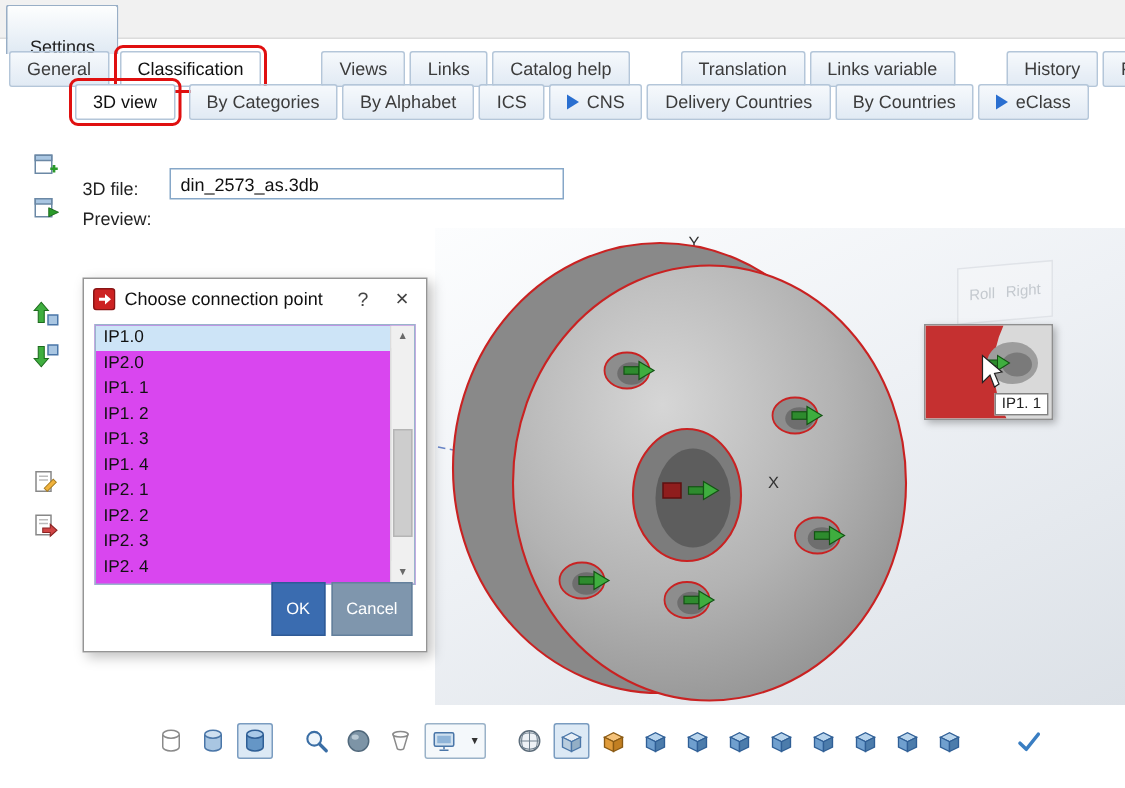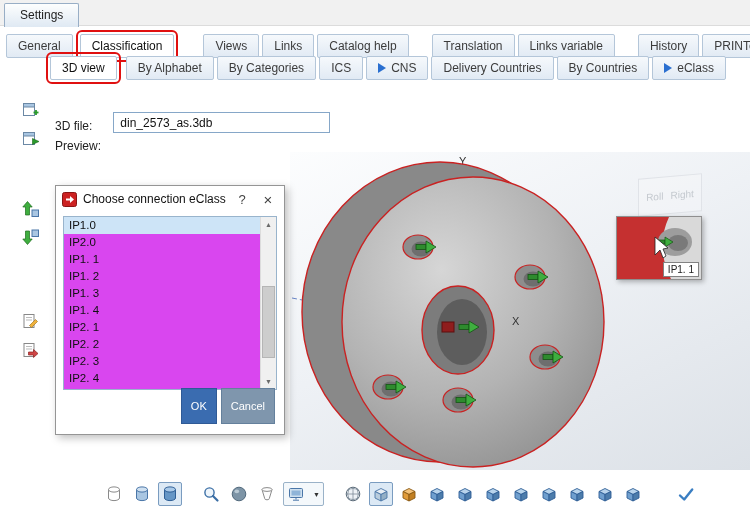--- a/index.html
+++ b/index.html
@@ -1,35 +1,35 @@
 <!DOCTYPE html>
 <html><head>
 <meta charset="utf-8">
 <style>
   *{box-sizing:border-box;margin:0;padding:0}
   html,body{width:750px;height:525px}
   body{font-family:"Liberation Sans",sans-serif;background:#fff;position:relative;overflow:hidden;font-size:12px;color:#222}
 
   
   .titlebar{position:absolute;top:0;left:0;width:750px;height:26px;background:#f1f1f1;border-bottom:1px solid #dcdcdc}
-  .win-tab{position:absolute;top:3px;left:4px;height:24px;padding:0 15px;line-height:22px;background:linear-gradient(#fdfefe,#dfe9f3);border:1px solid #98aec6;border-bottom:none;border-radius:2px 2px 0 0;color:#222;cursor:default}
+  .win-tab{position:absolute;top:3px;left:4px;height:24px;padding:16px 15px;line-height:22px;background:linear-gradient(#fdfefe,#dfe9f3);border:1px solid #98aec6;border-bottom:none;border-radius:2px 2px 0 0;color:#222;cursor:default}
 
   
   .tabrow{position:absolute;display:flex;align-items:flex-start}
   .row1{top:34px;left:6px}
   .row2{top:56px;left:46px}
   .tab{height:24px;padding:0 11px;background:linear-gradient(#f6f9fc,#e1eaf4);border:1px solid #b4c6d9;border-radius:2px;color:#3c3c3c;white-space:nowrap;margin-right:3px;display:flex;align-items:center;gap:5px;cursor:default}
   .tab.sel{background:#fff;font-weight:normal;color:#101010}
   .tab.mark{outline:2px solid #e01010;outline-offset:2px;margin-left:4px;margin-right:9px}
-  .gap1{margin-left:20px}
+  .gap1{margin-left:31px}
   .play{width:0;height:0;border-top:5px solid transparent;border-bottom:5px solid transparent;border-left:8px solid #2a6fd0}
 
   
   .file-row{position:absolute;top:112px;left:55px;display:flex;align-items:flex-end;gap:21px}
-  .file-input{width:217px;height:21px;border:1px solid #86a7c8;padding:1px 6px;font:12px "Liberation Sans",sans-serif;color:#111;background:#fff}
+  .file-input{width:263px;height:21px;border:1px solid #86a7c8;padding:1px 6px;font:12px "Liberation Sans",sans-serif;color:#111;background:#fff}
   .preview-label{position:absolute;top:139px;left:55px}
 
   
   .lgroup{position:absolute;left:20px;width:22px;display:flex;flex-direction:column;gap:9px}
   #lgroup0{top:99px}#lgroup1{top:198px}#lgroup2{top:311px}
   .licon{width:20px;height:20px;display:flex;align-items:center;justify-content:center;cursor:pointer}
 
   
   .viewport{position:absolute;left:290px;top:152px;width:460px;height:318px;background:linear-gradient(155deg,#fcfdfe 0%,#eef1f5 45%,#dce1e7 100%)}
   .viewcube{position:absolute;left:348px;top:24px;width:64px;height:38px;border:1px solid #e0e3e8;transform:skewY(-5deg);color:#c4c9cf;font-size:10px;display:flex;align-items:center;justify-content:space-evenly;background:rgba(255,255,255,.2)}
@@ -99,24 +99,24 @@
   <div class="tab">
       <span>PRINTcatalog</span>
     </div>
 </div>
 
 <div class="tabrow row2">
   <div class="tab sel mark">
       <span>3D view</span>
     </div>
   <div class="tab">
+      <span>By Categories</span>
+    </div>
+  <div class="tab">
       <span>By Alphabet</span>
-    </div>
-  <div class="tab">
-      <span>By Categories</span>
     </div>
   <div class="tab">
       <span>ICS</span>
     </div>
   <div class="tab">
       <span class="play"></span>
       <span>CNS</span>
     </div>
   <div class="tab">
       <span>Delivery Countries</span>
@@ -283,21 +283,21 @@
     <div class="tip-label">IP1. 1</div>
   </div>
 </div>
 
 <div class="dialog">
   <div class="dlg-title">
     <svg width="15" height="15" viewBox="0 0 15 15">
       <rect x="0.5" y="0.5" width="14" height="14" rx="2" fill="#cc2222" stroke="#8a1515"></rect>
       <path d="M4 6.5 h4 V4 l4 3.5 -4 3.5 V8.5 H4 Z" fill="#fff"></path>
     </svg>
-    <span class="t">Choose connection eClass</span>
+    <span class="t">Choose connection point</span>
     <span class="dlg-btn">?</span>
     <span class="dlg-btn x">×</span>
   </div>
   <div class="cp-list">
     <div class="cp-rows">
       <div class="cp-row selected">IP1.0</div>
       <div class="cp-row">IP2.0</div>
       <div class="cp-row">IP1. 1</div>
       <div class="cp-row">IP1. 2</div>
       <div class="cp-row">IP1. 3</div>

